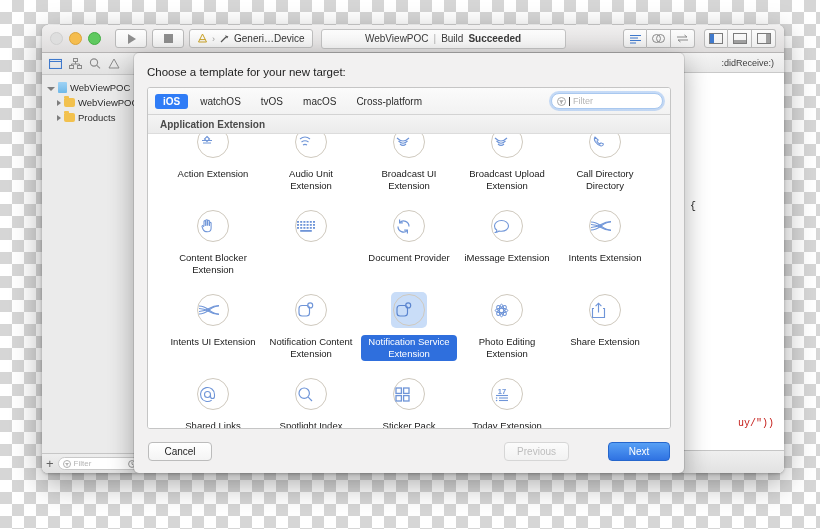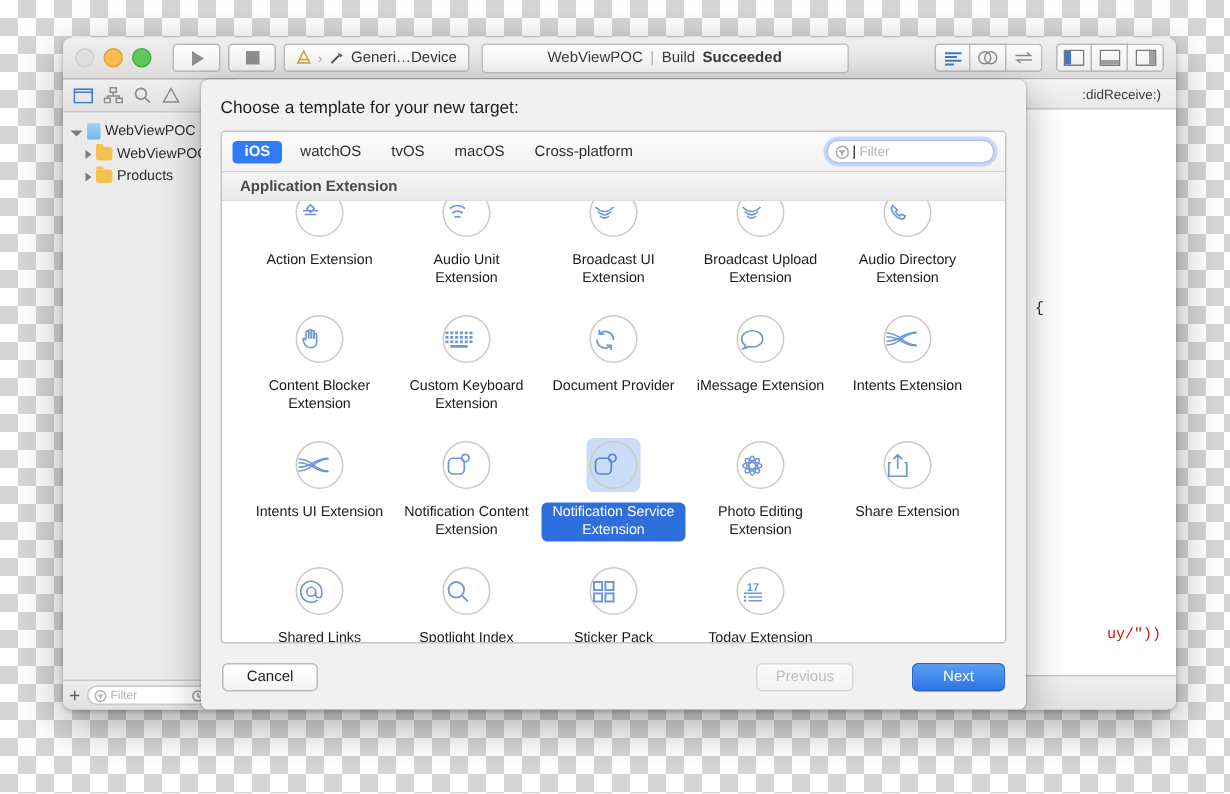--- a/index.html
+++ b/index.html
@@ -402,21 +402,21 @@
             </div>
 
             <div class="cell">
               <div class="icon-box">
                 <div class="circ">
                   <svg width="18" height="18" viewBox="0 0 18 18">
                       <path d="M5 4 Q3.5 6 5.5 9 Q8 12.5 11 13 Q13 13.2 13.5 11 L11 9.8 L9.8 11 Q8 10 7 8.2 L8.2 7 Z" fill="none" stroke="#6f95d8" stroke-width="1.1"></path>
                     </svg>
                 </div>
               </div>
-              <div class="lbl">Audio Directory Extension</div>
+              <div class="lbl">Call Directory Directory</div>
             </div>
 
             <div class="cell">
               <div class="icon-box">
                 <div class="circ">
                   <svg width="18" height="18" viewBox="0 0 18 18">
                       <g fill="none" stroke="#6f95d8" stroke-width="1.05">
                         <path d="M6 9V4.5a.9.9 0 0 1 1.8 0V9"></path>
                         <path d="M7.8 8.6V3.6a.9.9 0 0 1 1.8 0v5"></path>
                         <path d="M9.6 8.6V4.2a.9.9 0 0 1 1.8 0v4.4"></path>
@@ -449,21 +449,20 @@
                         <rect x="4.2" y="8" width="2" height="1.8"></rect>
                         <rect x="7.4" y="8" width="2" height="1.8"></rect>
                         <rect x="10.6" y="8" width="2" height="1.8"></rect>
                         <rect x="13.8" y="8" width="2" height="1.8"></rect>
                         <rect x="17" y="8" width="2" height="1.8"></rect>
                     <rect x="4.2" y="11" width="11.6" height="1.8"></rect>
                   </g>
                     </svg>
                 </div>
               </div>
-              <div class="lbl">Custom Keyboard Extension</div>
             </div>
 
             <div class="cell">
               <div class="icon-box">
                 <div class="circ">
                   <svg width="19" height="19" viewBox="0 0 19 19">
                       <g fill="none" stroke="#6f95d8" stroke-width="1.2">
                     <path d="M15 9.5a5.5 5.5 0 0 0-9.4-3.9"></path>
                         <path d="M4 9.5a5.5 5.5 0 0 0 9.4 3.9"></path>
                     <path d="M5.6 2.6v3.2h3.2"></path>

